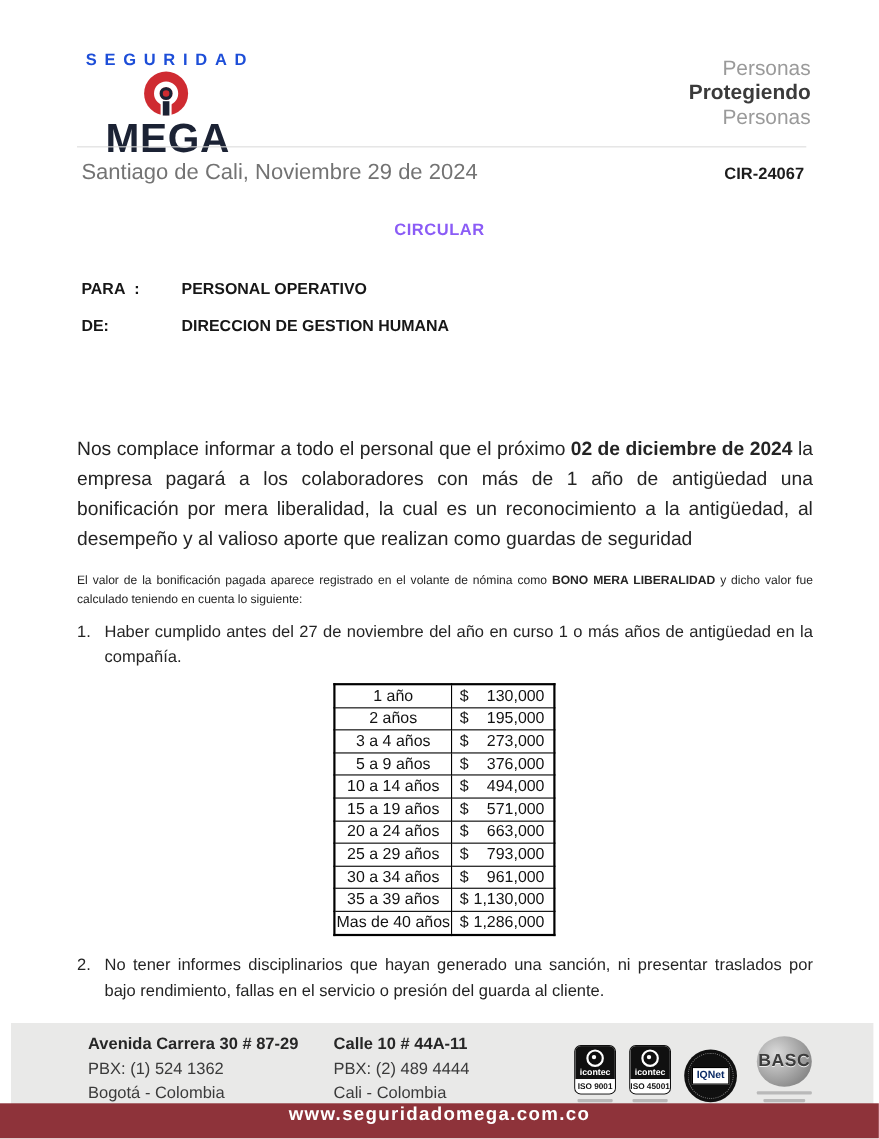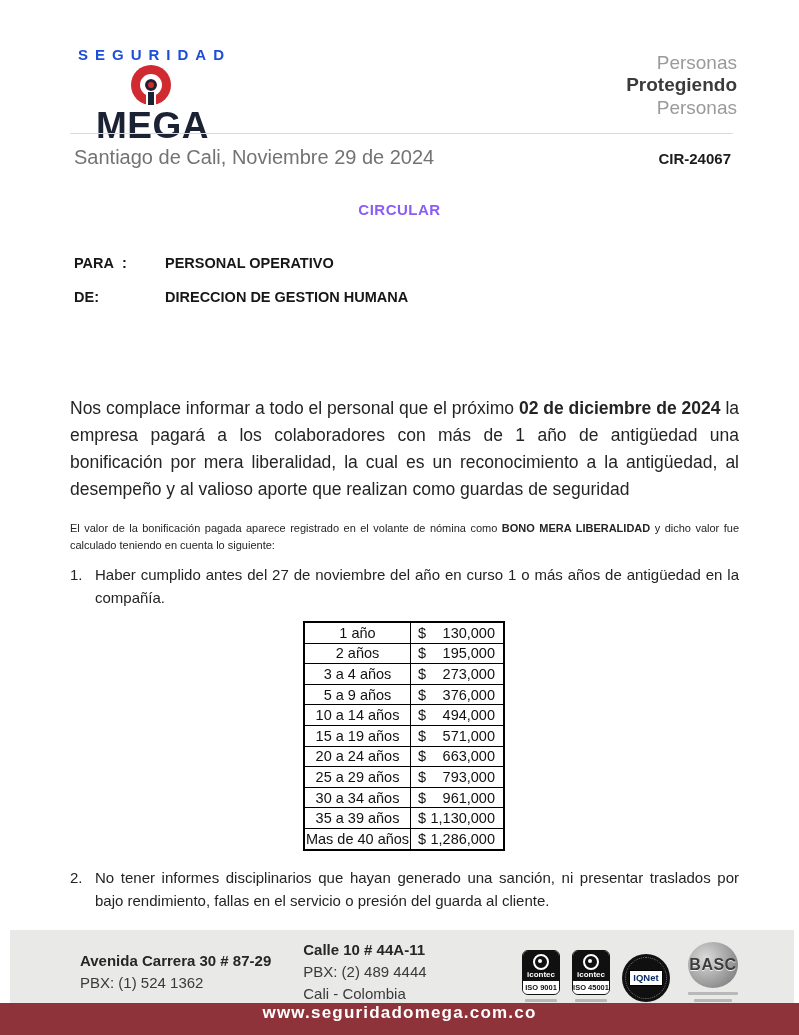--- a/index.html
+++ b/index.html
@@ -250,20 +250,21 @@
 
 <div class="abs list-item item2">
   <span class="li-num">2.</span>
   <span class="li-text">No tener informes disciplinarios que hayan generado una sanción, ni presentar traslados por bajo rendimiento, fallas en el servicio o presión del guarda al cliente.</span>
 </div>
 
 <div class="abs footer-gray">
   <div class="addr">
     <div class="addr-main">Avenida Carrera 30 # 87-29</div>
     <div>PBX: (1) 524 1362</div>
+    <div>Bogotá - Colombia</div>
   </div>
   <div class="addr">
     <div class="addr-main">Calle 10 # 44A-11</div>
     <div>PBX: (2) 489 4444</div>
     <div>Cali - Colombia</div>
   </div>
   <div class="certs">
     <div class="cert">
       <div class="cert-badge">
         <div class="cert-top">

